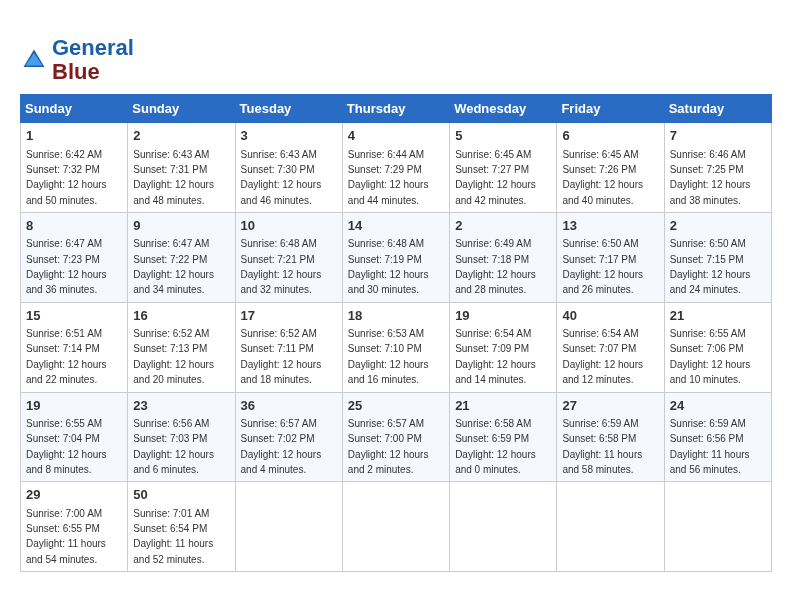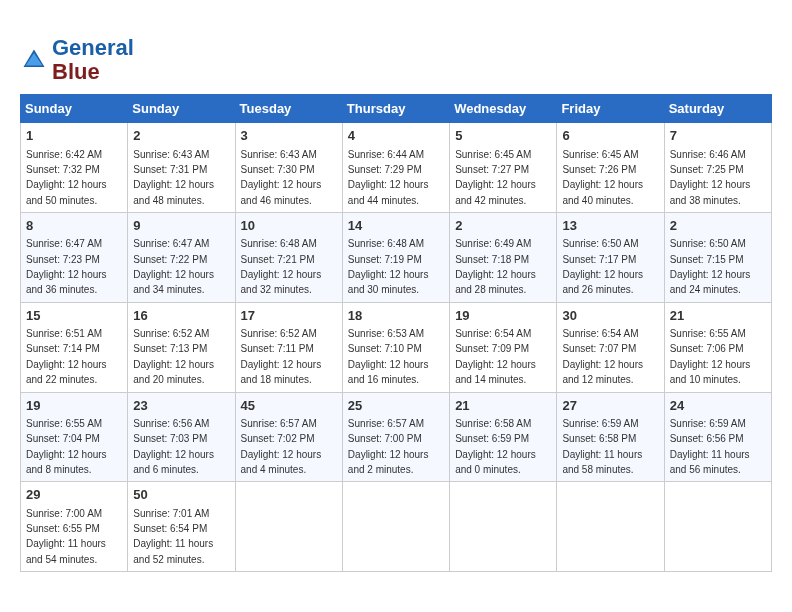--- a/index.html
+++ b/index.html
@@ -159,31 +159,31 @@
         <td><span class="day-number">15</span>
 <span class="day-info">Sunrise: 6:51 AM<br>Sunset: 7:14 PM<br>Daylight: 12 hours and 22 minutes.</span></td>
         <td><span class="day-number">16</span>
 <span class="day-info">Sunrise: 6:52 AM<br>Sunset: 7:13 PM<br>Daylight: 12 hours and 20 minutes.</span></td>
         <td><span class="day-number">17</span>
 <span class="day-info">Sunrise: 6:52 AM<br>Sunset: 7:11 PM<br>Daylight: 12 hours and 18 minutes.</span></td>
         <td><span class="day-number">18</span>
 <span class="day-info">Sunrise: 6:53 AM<br>Sunset: 7:10 PM<br>Daylight: 12 hours and 16 minutes.</span></td>
         <td><span class="day-number">19</span>
 <span class="day-info">Sunrise: 6:54 AM<br>Sunset: 7:09 PM<br>Daylight: 12 hours and 14 minutes.</span></td>
-        <td><span class="day-number">30</span>
+        <td><span class="day-number">40</span>
 <span class="day-info">Sunrise: 6:54 AM<br>Sunset: 7:07 PM<br>Daylight: 12 hours and 12 minutes.</span></td>
         <td><span class="day-number">21</span>
 <span class="day-info">Sunrise: 6:55 AM<br>Sunset: 7:06 PM<br>Daylight: 12 hours and 10 minutes.</span></td>
       </tr>
       <tr>
         <td><span class="day-number">19</span>
 <span class="day-info">Sunrise: 6:55 AM<br>Sunset: 7:04 PM<br>Daylight: 12 hours and 8 minutes.</span></td>
         <td><span class="day-number">23</span>
 <span class="day-info">Sunrise: 6:56 AM<br>Sunset: 7:03 PM<br>Daylight: 12 hours and 6 minutes.</span></td>
-        <td><span class="day-number">45</span>
+        <td><span class="day-number">36</span>
 <span class="day-info">Sunrise: 6:57 AM<br>Sunset: 7:02 PM<br>Daylight: 12 hours and 4 minutes.</span></td>
         <td><span class="day-number">25</span>
 <span class="day-info">Sunrise: 6:57 AM<br>Sunset: 7:00 PM<br>Daylight: 12 hours and 2 minutes.</span></td>
         <td><span class="day-number">21</span>
 <span class="day-info">Sunrise: 6:58 AM<br>Sunset: 6:59 PM<br>Daylight: 12 hours and 0 minutes.</span></td>
         <td><span class="day-number">27</span>
 <span class="day-info">Sunrise: 6:59 AM<br>Sunset: 6:58 PM<br>Daylight: 11 hours and 58 minutes.</span></td>
         <td><span class="day-number">24</span>
 <span class="day-info">Sunrise: 6:59 AM<br>Sunset: 6:56 PM<br>Daylight: 11 hours and 56 minutes.</span></td>
       </tr>

